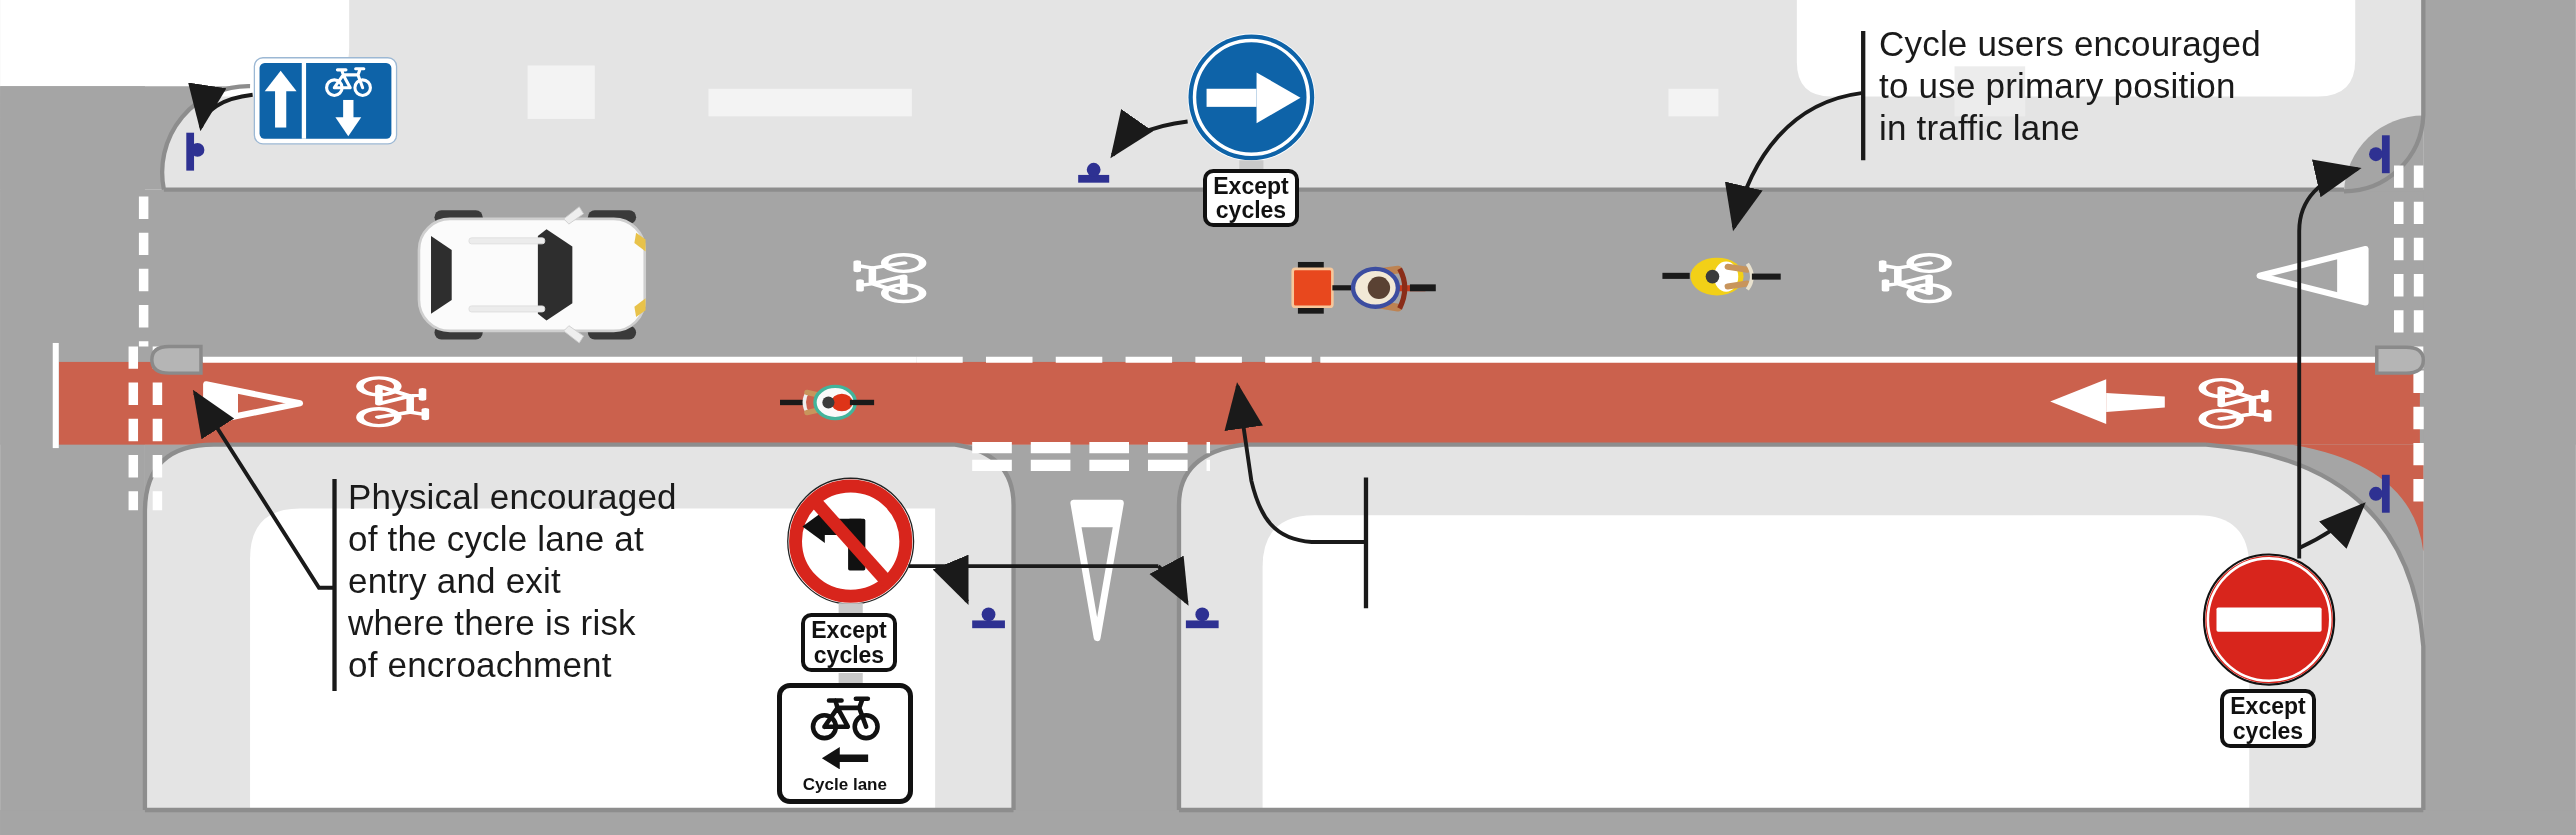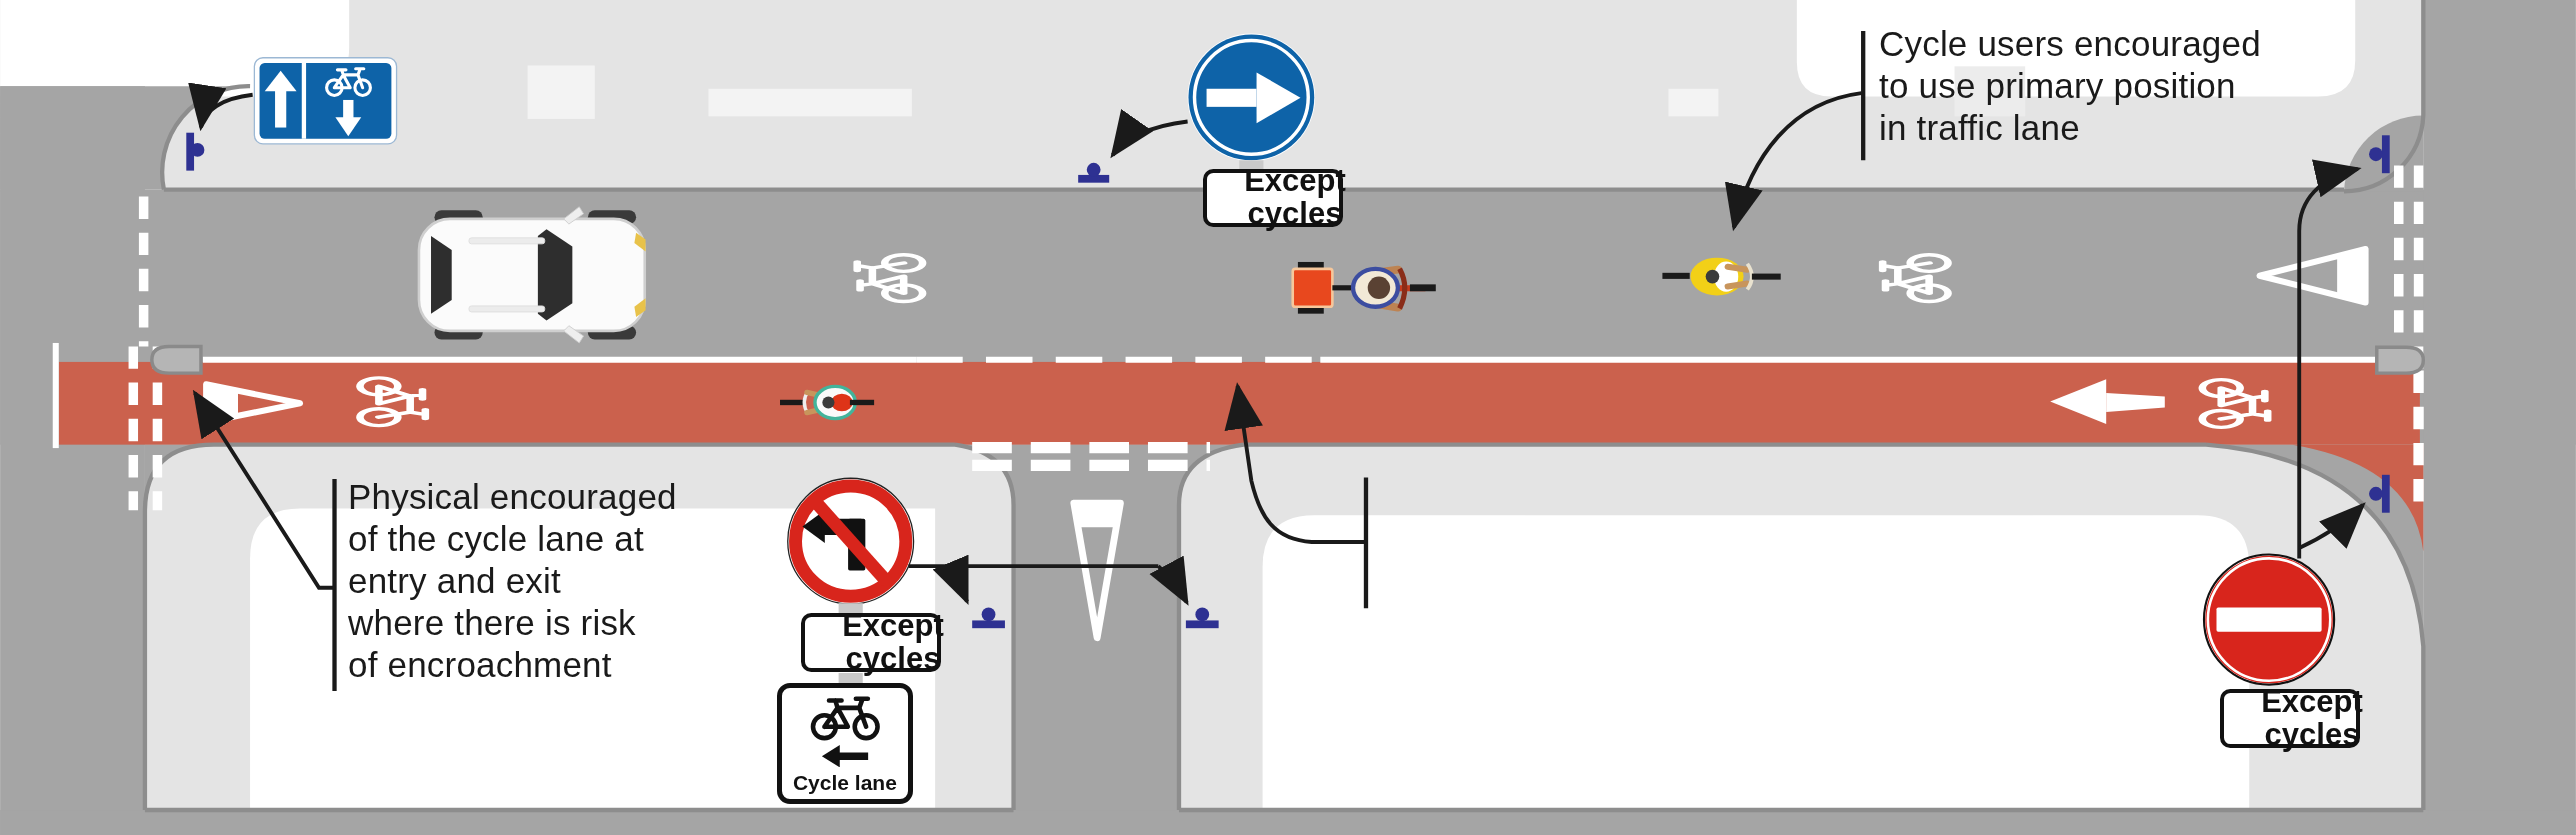--- a/index.html
+++ b/index.html
@@ -11,32 +11,32 @@
   .bldg   {fill:#ffffff;}
   .curbline{stroke:#8d8d8d;stroke-width:5;fill:none;}
   .mark   {fill:#ffffff;}
   .mstroke{stroke:#ffffff;fill:none;}
   .leader {stroke:#1a1a1a;stroke-width:4.5;fill:none;}
   .bar    {stroke:#1a1a1a;stroke-width:5;}
   .note{position:absolute;color:#1a1a1a;font-size:35px;line-height:42px;
         white-space:pre-line;letter-spacing:0.2px;}
   .plate{position:absolute;background:#fff;border:4.3px solid #111;border-radius:10.3px;
          display:flex;align-items:center;justify-content:center;text-align:center;
-         font-weight:bold;font-size:31px;line-height:1.05;white-space:pre-line;color:#111;padding-left:44px;}
+         font-weight:bold;font-size:23px;line-height:1.05;white-space:pre-line;color:#111;}
   #plate-1{left:1203px;top:169px;width:88px;height:50px;}
   #plate-2{left:801px;top:613px;width:88px;height:51px;}
   #plate-3{left:2220px;top:689px;width:88px;height:51px;}
   #note-cycle-users{left:1879px;top:3px;margin-top:20px;}
   #note-physical{left:348px;top:476px;}
   #note-advisory{left:1380px;top:472px;}
   #cycle-lane-sign{position:absolute;left:777px;top:683px;width:119px;height:102px;
         border:5.2px solid #111;border-radius:13px;background:#fff;
         display:flex;flex-direction:column;align-items:center;justify-content:space-between;
         padding:5.2px 3.4px 4.3px;}
-  #cycle-lane-sign .lbl{font-weight:bold;font-size:21px;color:#111;}
+  #cycle-lane-sign .lbl{font-weight:bold;font-size:17px;color:#111;}
 </style>
 </head>
 <body>
 
 <div class="scene">
 
 <svg width="2576" height="835" viewBox="0 0 2989 969">
   <defs>
     <marker id="ah" markerWidth="15" markerHeight="12" refX="11" refY="5" orient="auto">
       <path d="M0,0 L12,5 L0,10 Z" fill="#1a1a1a"></path>

